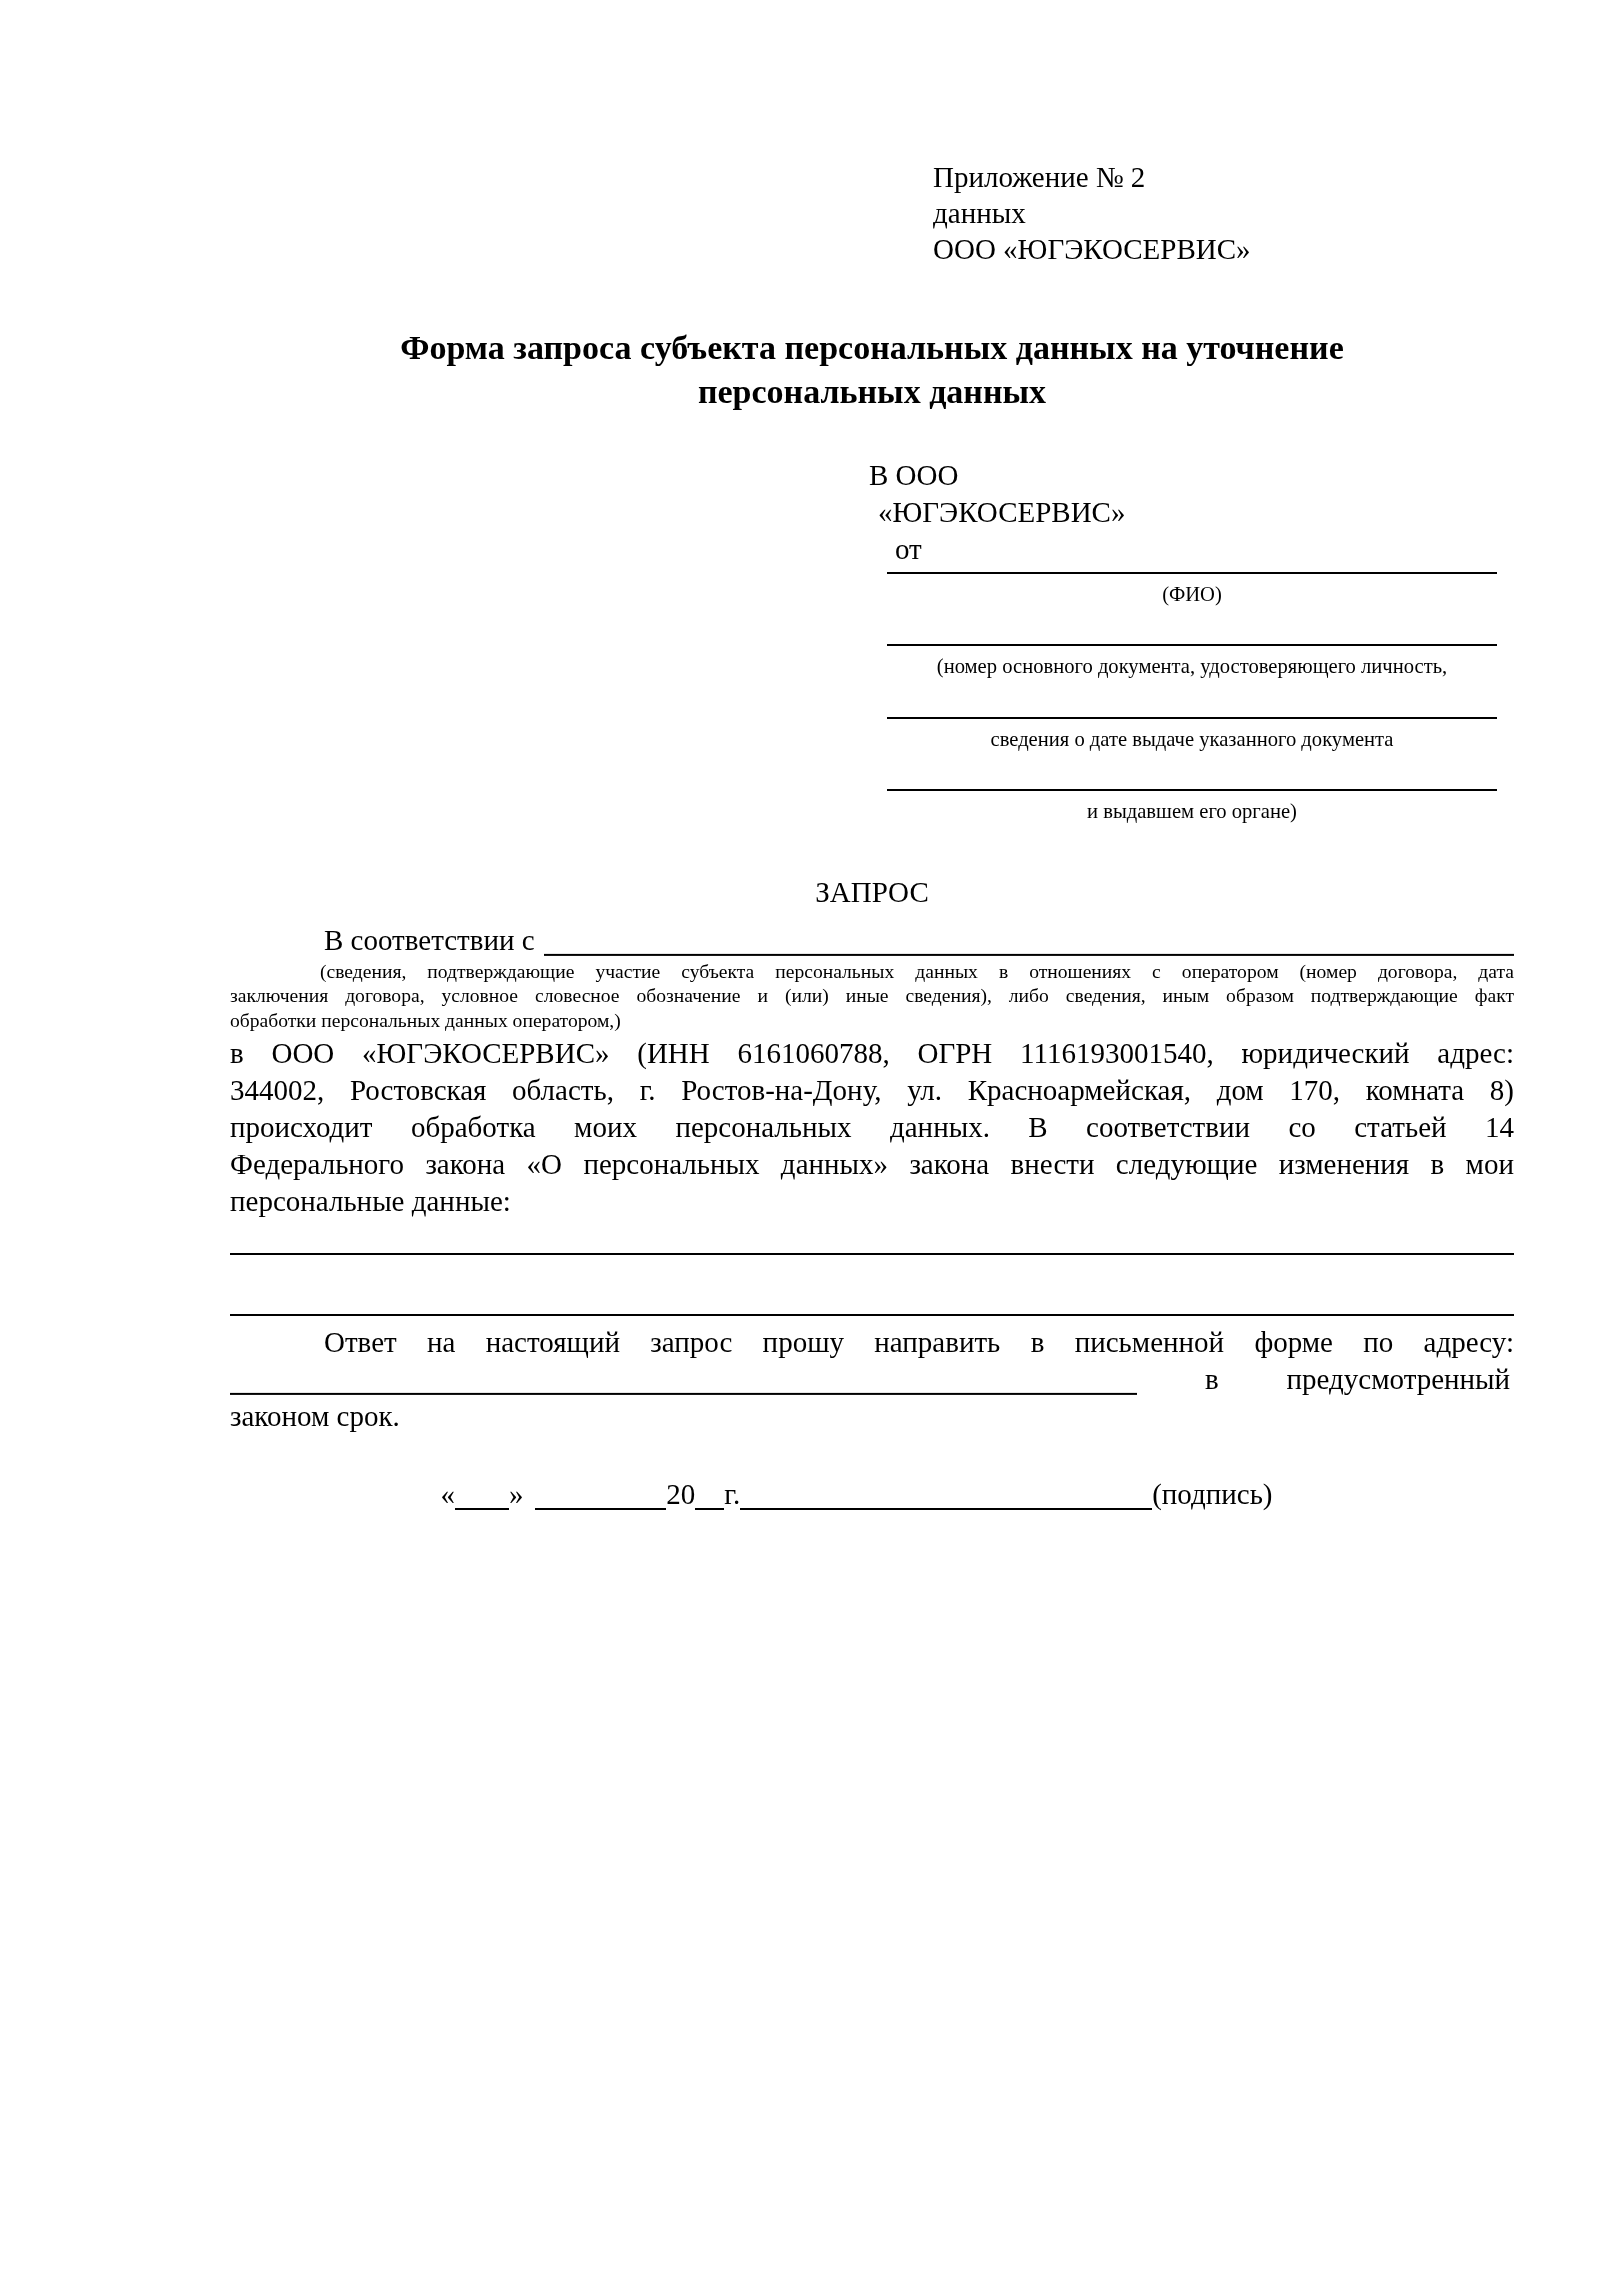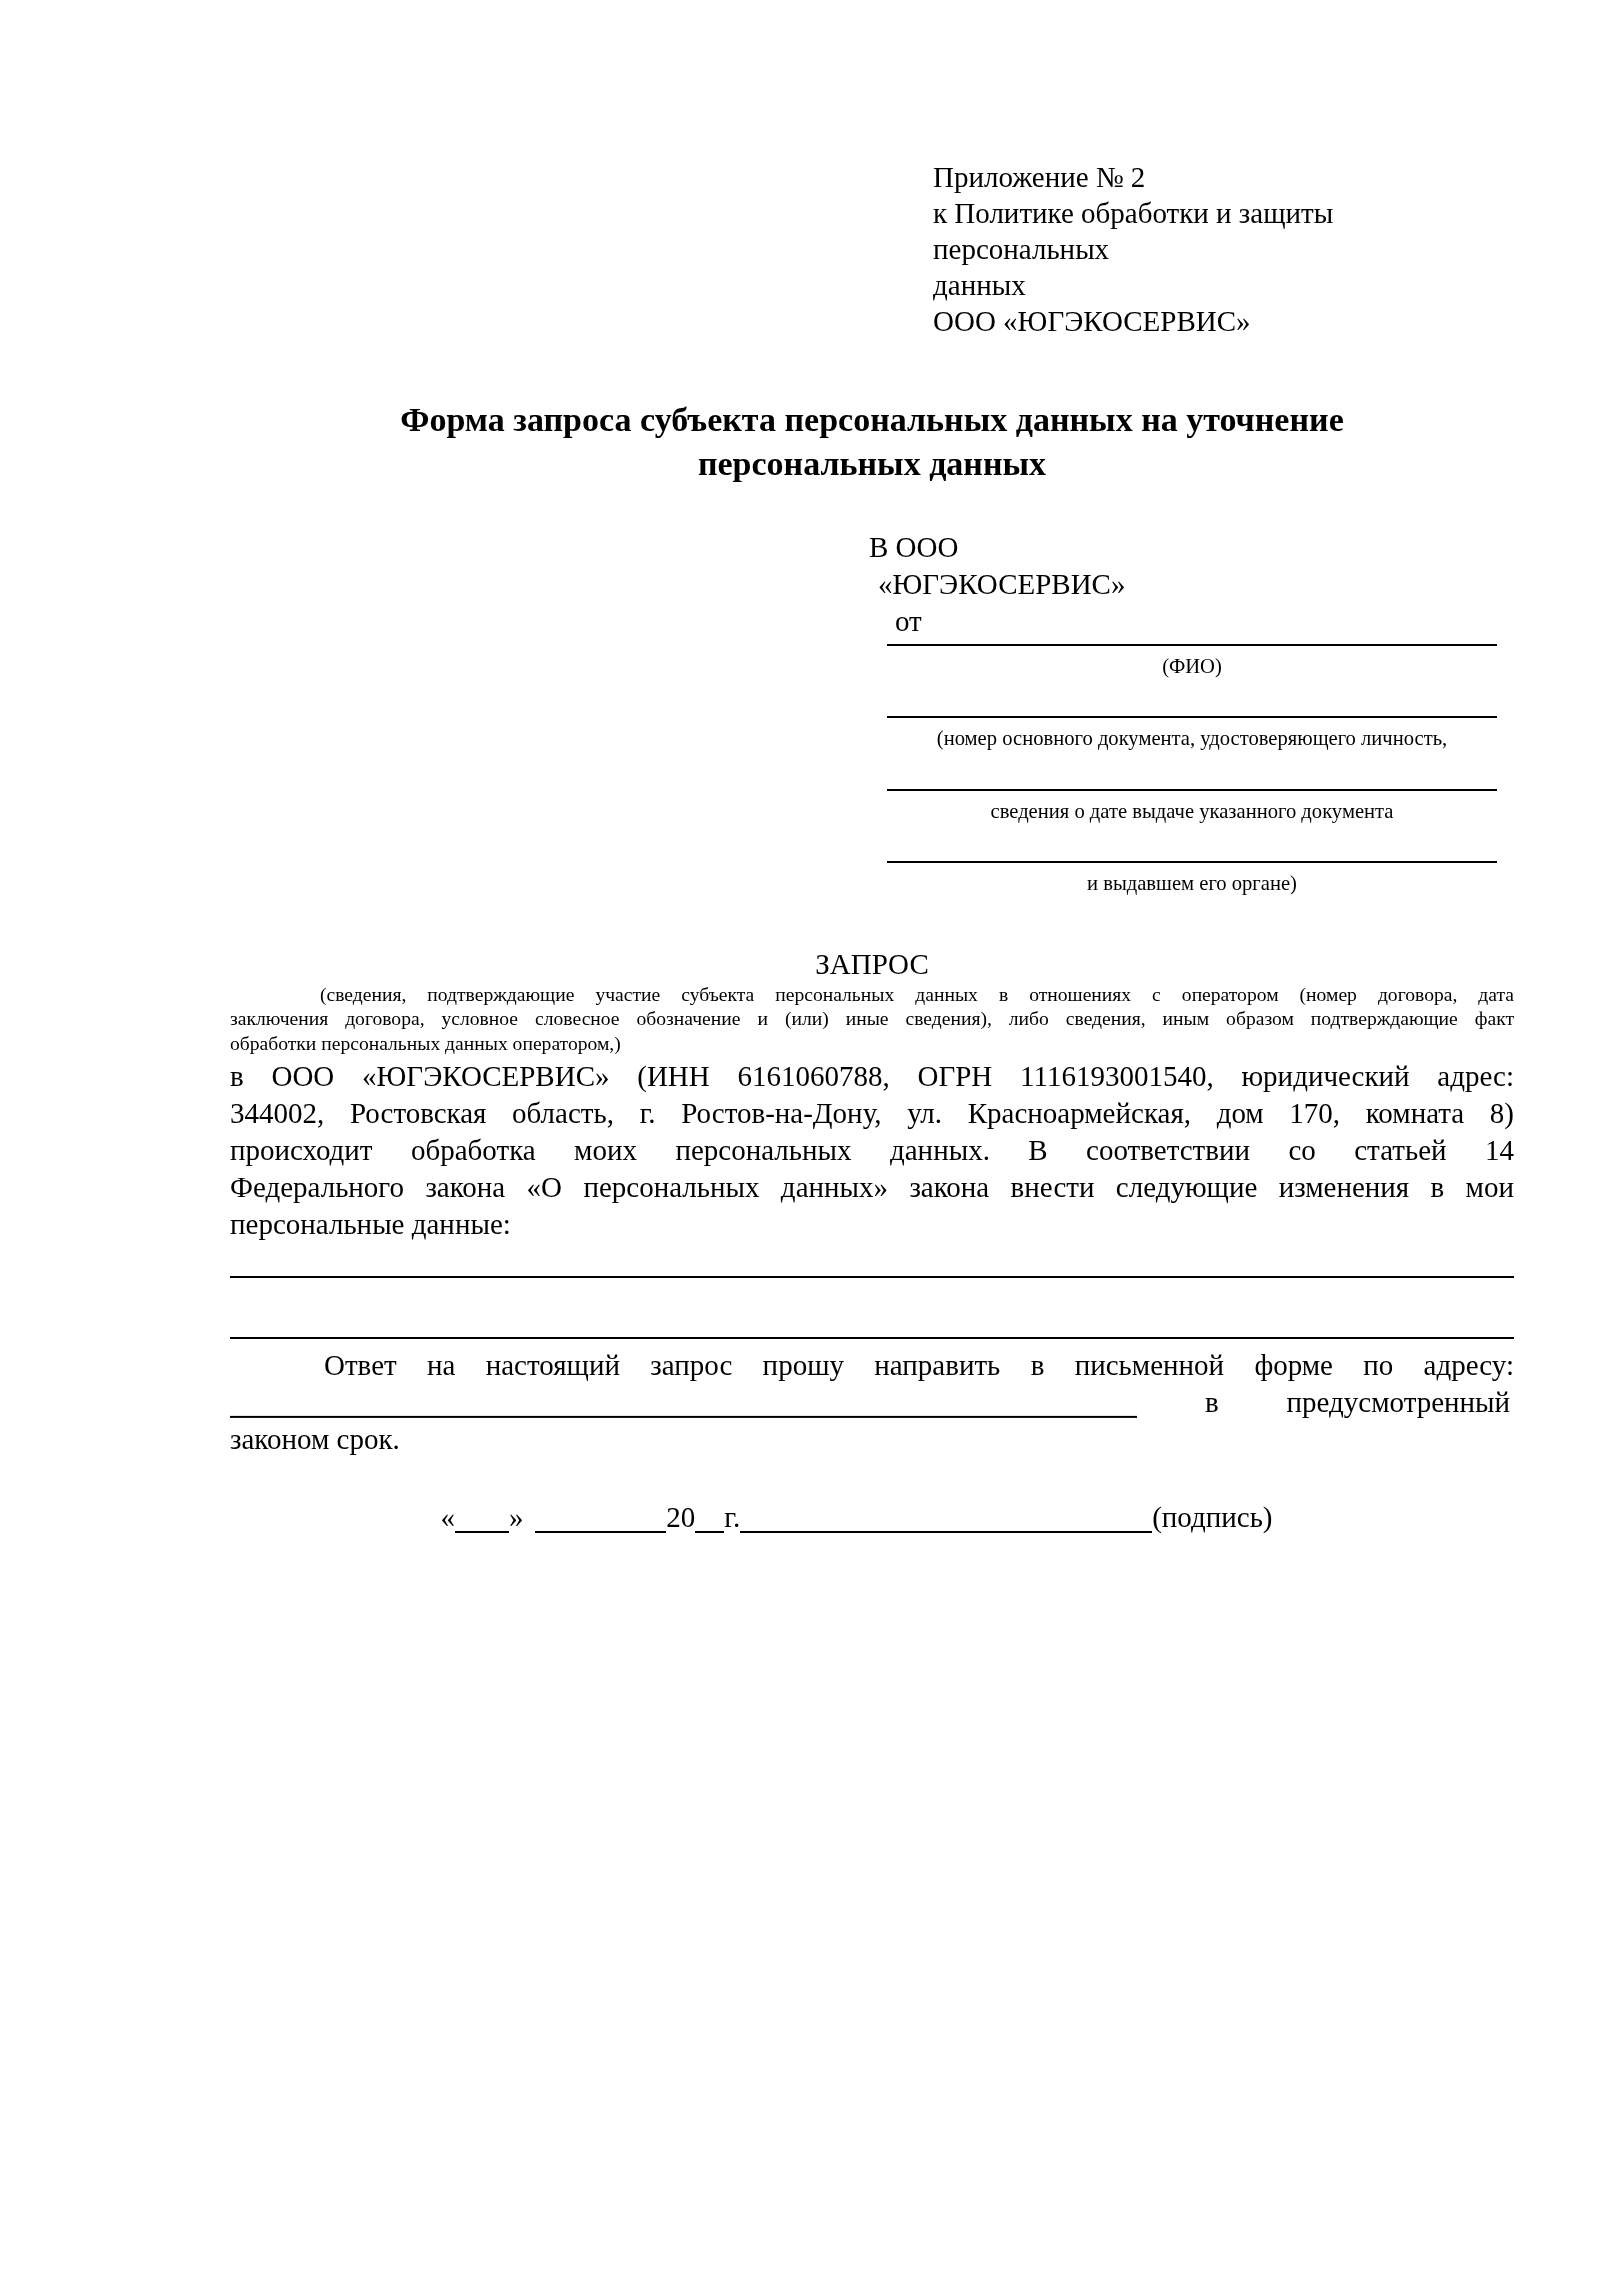--- a/index.html
+++ b/index.html
@@ -60,21 +60,20 @@
   .blank.sign { width:412px; }
   .sig-right { margin-right:31px; }
 </style>
 </head>
 <body>
 
 <div class="page-content">
 
   <div class="header-note">
     <div>Приложение № 2</div>
-    <div>к Политике обработки и защиты персональных</div>
     <div>данных</div>
     <div>ООО «ЮГЭКОСЕРВИС»</div>
   </div>
 
   <div class="doc-title">
     <div>Форма запроса субъекта персональных данных на уточнение</div>
     <div>персональных данных</div>
   </div>
 
   <div class="recipient">
@@ -97,20 +96,24 @@
       <div class="field-caption">сведения о дате выдаче указанного документа</div>
     </div>
     <div class="field">
       <div class="field-rule"></div>
       <div class="field-caption">и выдавшем его органе)</div>
     </div>
   </div>
 
   <div class="request-heading">ЗАПРОС</div>
 
+  <div class="intro-row">
+    <span>В соответствии с</span>
+    <div class="fill"></div>
+  </div>
 
   <div class="clarification">
     <div class="c1 j">(сведения, подтверждающие участие субъекта персональных данных в отношениях с оператором (номер договора, дата</div>
     <div class="j">заключения договора, условное словесное обозначение и (или) иные сведения), либо сведения, иным образом подтверждающие факт</div>
     <div>обработки персональных данных оператором,)</div>
   </div>
 
   <div class="bodytext">
     <div class="j">в ООО «ЮГЭКОСЕРВИС» (ИНН 6161060788, ОГРН 1116193001540, юридический адрес:</div>
     <div class="j">344002, Ростовская область, г. Ростов-на-Дону, ул. Красноармейская, дом 170, комната 8)</div>

